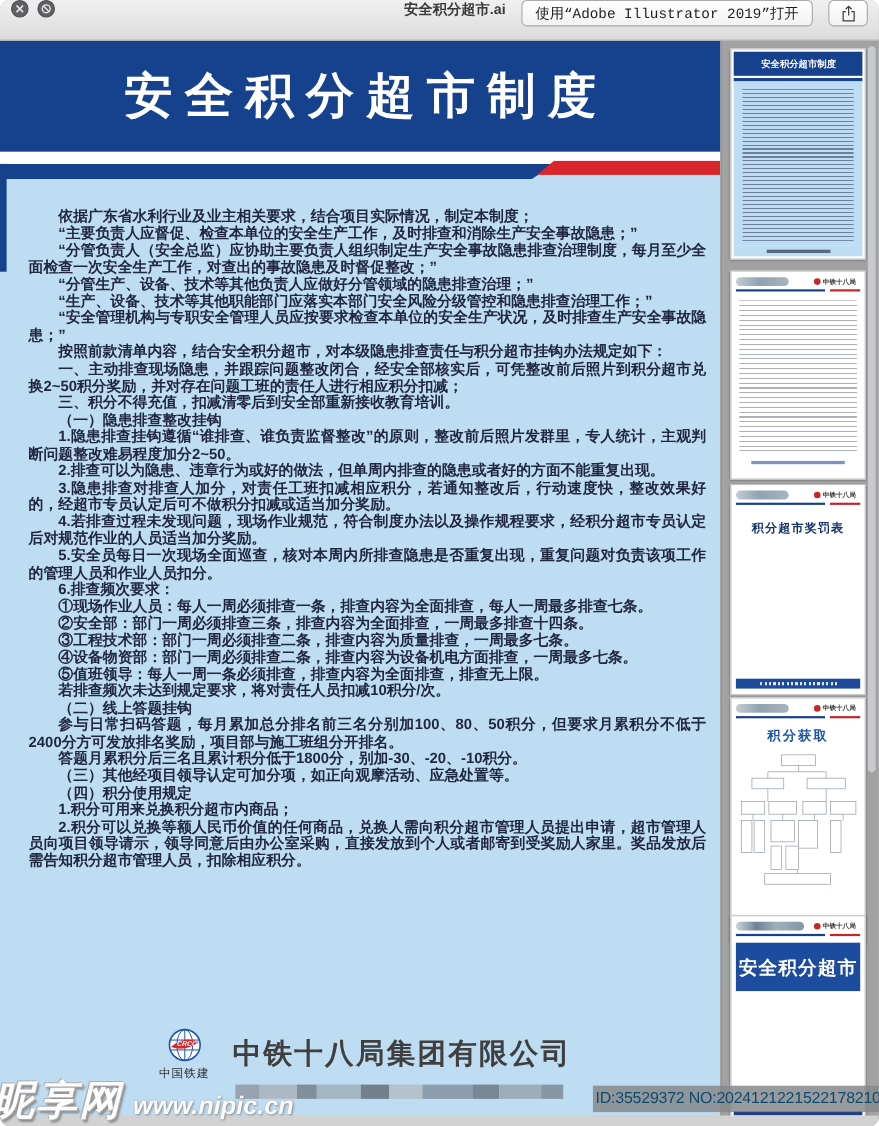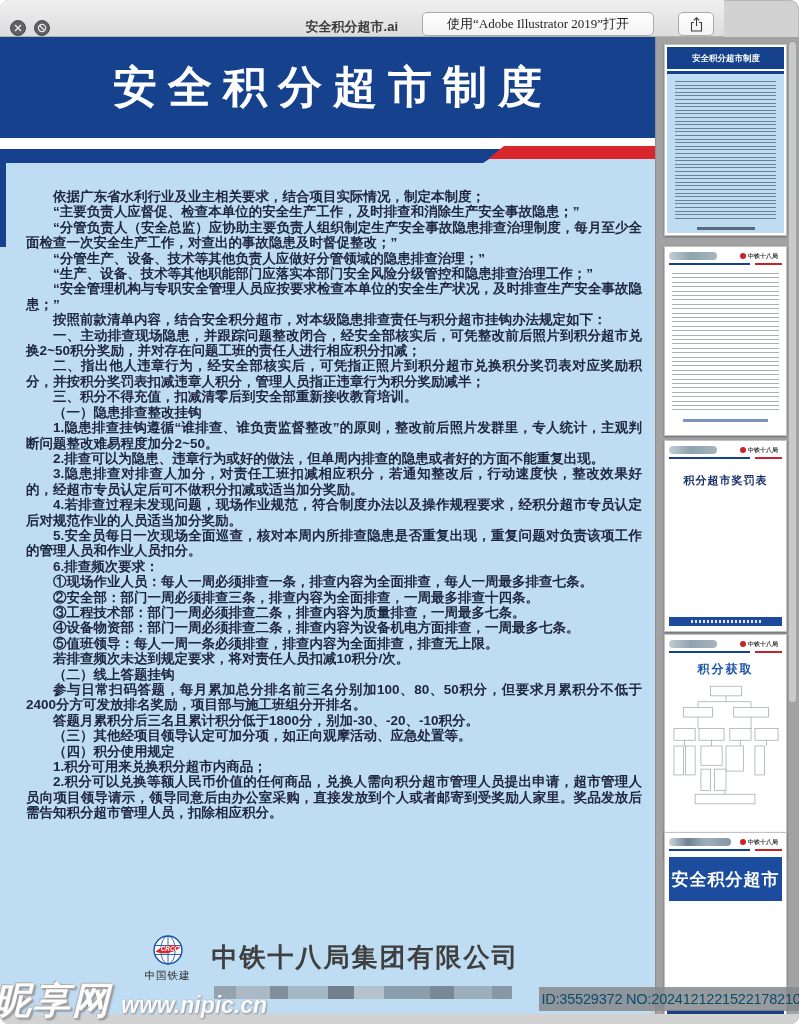--- a/index.html
+++ b/index.html
@@ -1,31 +1,31 @@
 <!DOCTYPE html>
 <html><head>
 <meta charset="utf-8">
 <style>
   * { margin:0; padding:0; box-sizing:border-box; }
   html,body { width:799px; height:1024px; background:#fff; font-family:"Liberation Sans", sans-serif; }
   .window { position:relative; width:799px; height:1024px; background:#d2d2d2; border-radius:9px; overflow:hidden; box-shadow:0 0 0 1px #b9b9b9 inset; }
 
   
-  .topbar { position:absolute; left:0; top:0; width:724px; height:37px;
+  .topbar { position:absolute; left:0; top:0; width:799px; height:37px;
     background:linear-gradient(#f0f0f0,#dcdcdc); border-bottom:1px solid #b3b3b3;
-    display:flex; align-items:flex-end; padding:0 10px; gap:24px; z-index:10; }
+    display:flex; align-items:flex-start; padding:0 10px; gap:14px; z-index:10; }
   .traffic { display:flex; gap:8px; }
   .circle-btn { width:16px; height:16px; border-radius:50%; background:#5f5f64; border:1px solid #4c4c51;
     color:#e9e9e9; font-size:9px; line-height:13px; text-align:center; padding:0; cursor:default;
     display:flex; align-items:center; justify-content:center; }
   .spacer { flex:1; }
   .wintitle { font-size:13px; color:#3a3a3a; font-weight:700; white-space:nowrap; }
-  .open-btn { height:24px; padding:0 24px; border:1px solid #ababab; border-radius:5px;
+  .open-btn { height:24px; padding:0 12px; border:1px solid #ababab; border-radius:5px;
     background:linear-gradient(#ffffff,#f2f2f2); font-size:13px; color:#1d1d1f; white-space:nowrap;
-    font-family:Liberation Serif, serif; }
+    font-family:Liberation Mono, monospace; }
   .share-btn { width:36px; height:24px; border:1px solid #ababab; border-radius:5px;
     background:linear-gradient(#ffffff,#f2f2f2); display:flex; align-items:center; justify-content:center; }
 
   
   .main { position:absolute; left:0; top:37px; width:655px; height:977px; z-index:1; }
   .poster { position:relative; width:655px; height:977px; background:#bedcf2; border-radius:0 0 10px 0; overflow:hidden; }
   .poster-header { position:absolute; left:0; top:0; width:655px; height:101px; background:#16418c;
     display:flex; align-items:center; justify-content:center; }
   .poster-title { color:#fff; font-size:44px; font-weight:800; letter-spacing:11px; text-indent:11px; white-space:nowrap; }
   .stripe-white { position:absolute; left:0; top:101px; width:655px; height:11px; background:#ffffff; }
@@ -150,21 +150,20 @@
       <div class="paras">
 
       <p class="para">依据广东省水利行业及业主相关要求，结合项目实际情况，制定本制度；</p>
           <p class="para">“主要负责人应督促、检查本单位的安全生产工作，及时排查和消除生产安全事故隐患；”</p>
           <p class="para">“分管负责人（安全总监）应协助主要负责人组织制定生产安全事故隐患排查治理制度，每月至少全面检查一次安全生产工作，对查出的事故隐患及时督促整改；”</p>
           <p class="para">“分管生产、设备、技术等其他负责人应做好分管领域的隐患排查治理；”</p>
           <p class="para">“生产、设备、技术等其他职能部门应落实本部门安全风险分级管控和隐患排查治理工作；”</p>
           <p class="para">“安全管理机构与专职安全管理人员应按要求检查本单位的安全生产状况，及时排查生产安全事故隐患；”</p>
           <p class="para">按照前款清单内容，结合安全积分超市，对本级隐患排查责任与积分超市挂钩办法规定如下：</p>
           <p class="para">一、主动排查现场隐患，并跟踪问题整改闭合，经安全部核实后，可凭整改前后照片到积分超市兑换2~50积分奖励，并对存在问题工班的责任人进行相应积分扣减；</p>
-          <p class="para">二、指出他人违章行为，经安全部核实后，可凭指正照片到积分超市兑换积分奖罚表对应奖励积分，并按积分奖罚表扣减违章人积分，管理人员指正违章行为积分奖励减半；</p>
           <p class="para">三、积分不得充值，扣减清零后到安全部重新接收教育培训。</p>
           <p class="para">（一）隐患排查整改挂钩</p>
           <p class="para">1.隐患排查挂钩遵循“谁排查、谁负责监督整改”的原则，整改前后照片发群里，专人统计，主观判断问题整改难易程度加分2~50。</p>
           <p class="para">2.排查可以为隐患、违章行为或好的做法，但单周内排查的隐患或者好的方面不能重复出现。</p>
           <p class="para">3.隐患排查对排查人加分，对责任工班扣减相应积分，若通知整改后，行动速度快，整改效果好的，经超市专员认定后可不做积分扣减或适当加分奖励。</p>
           <p class="para">4.若排查过程未发现问题，现场作业规范，符合制度办法以及操作规程要求，经积分超市专员认定后对规范作业的人员适当加分奖励。</p>
           <p class="para">5.安全员每日一次现场全面巡查，核对本周内所排查隐患是否重复出现，重复问题对负责该项工作的管理人员和作业人员扣分。</p>
           <p class="para">6.排查频次要求：</p>
           <p class="para">①现场作业人员：每人一周必须排查一条，排查内容为全面排查，每人一周最多排查七条。</p>
           <p class="para">②安全部：部门一周必须排查三条，排查内容为全面排查，一周最多排查十四条。</p>

